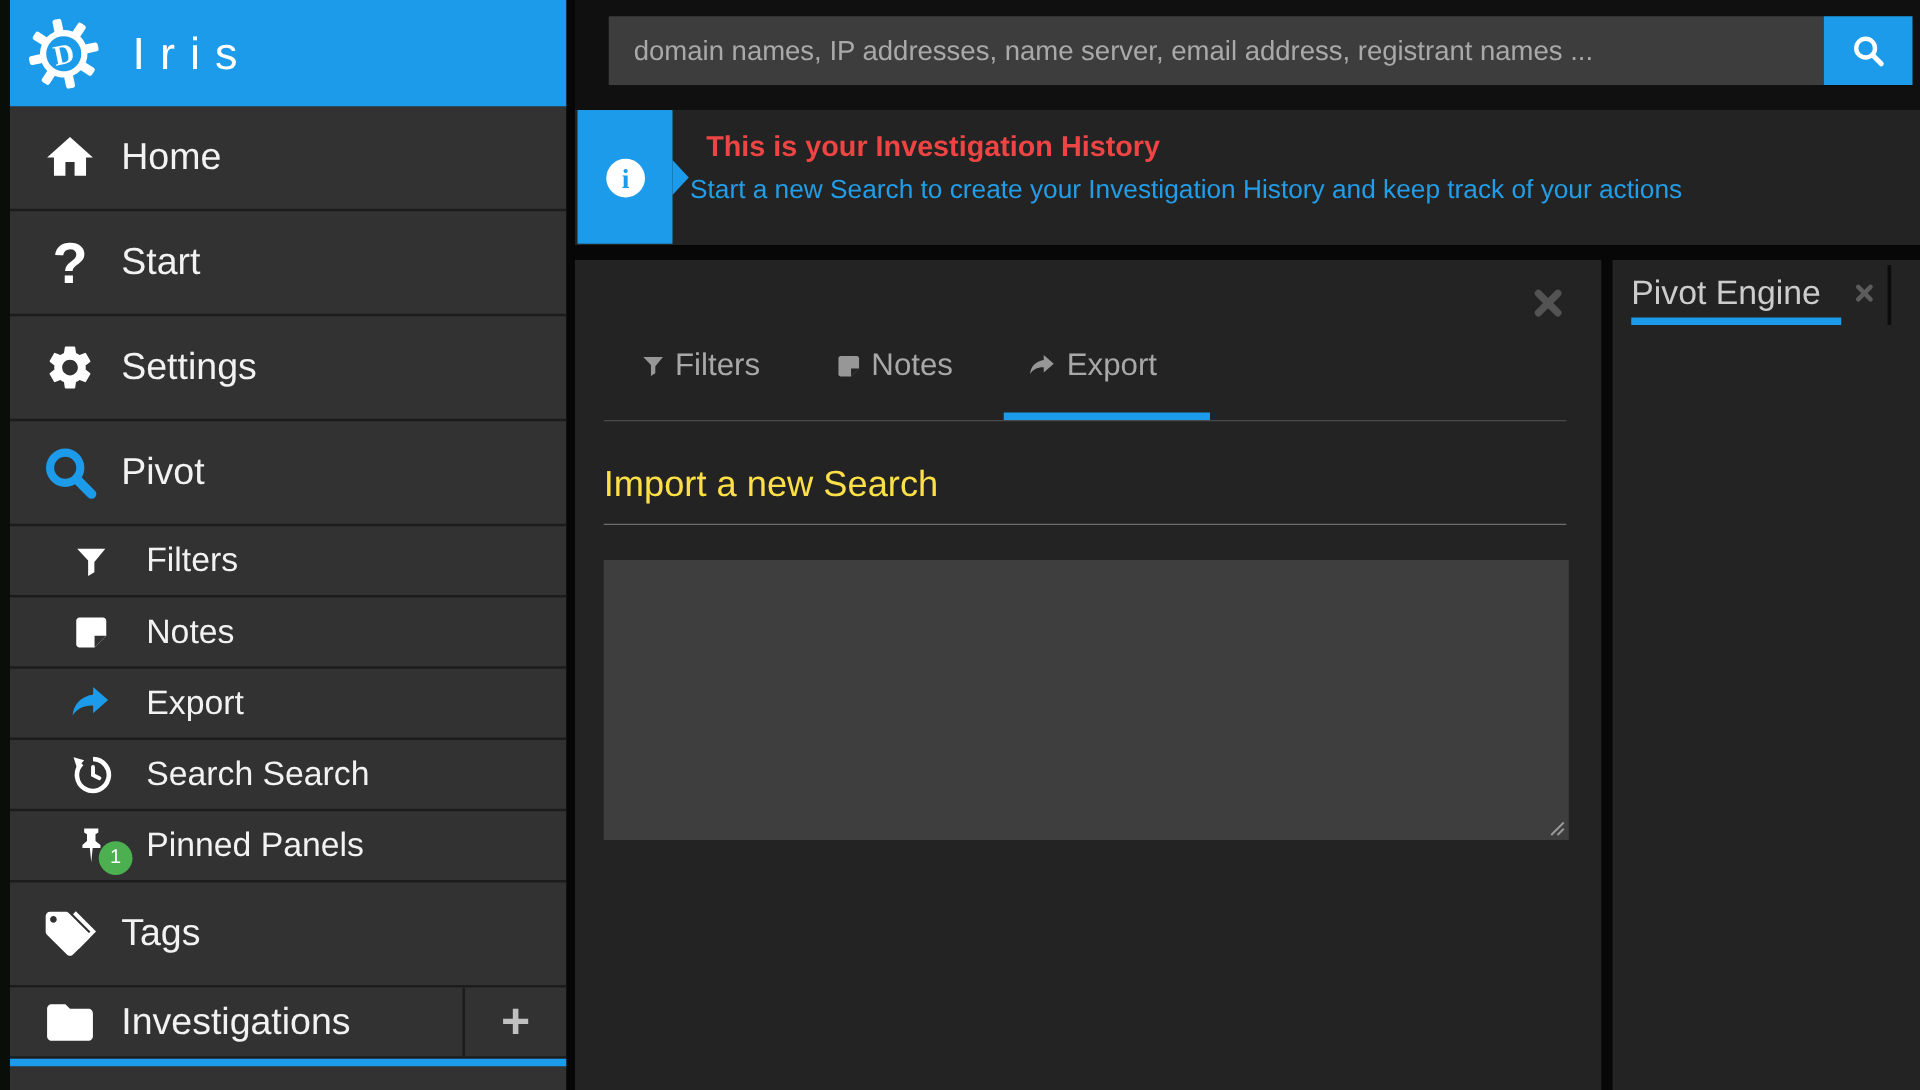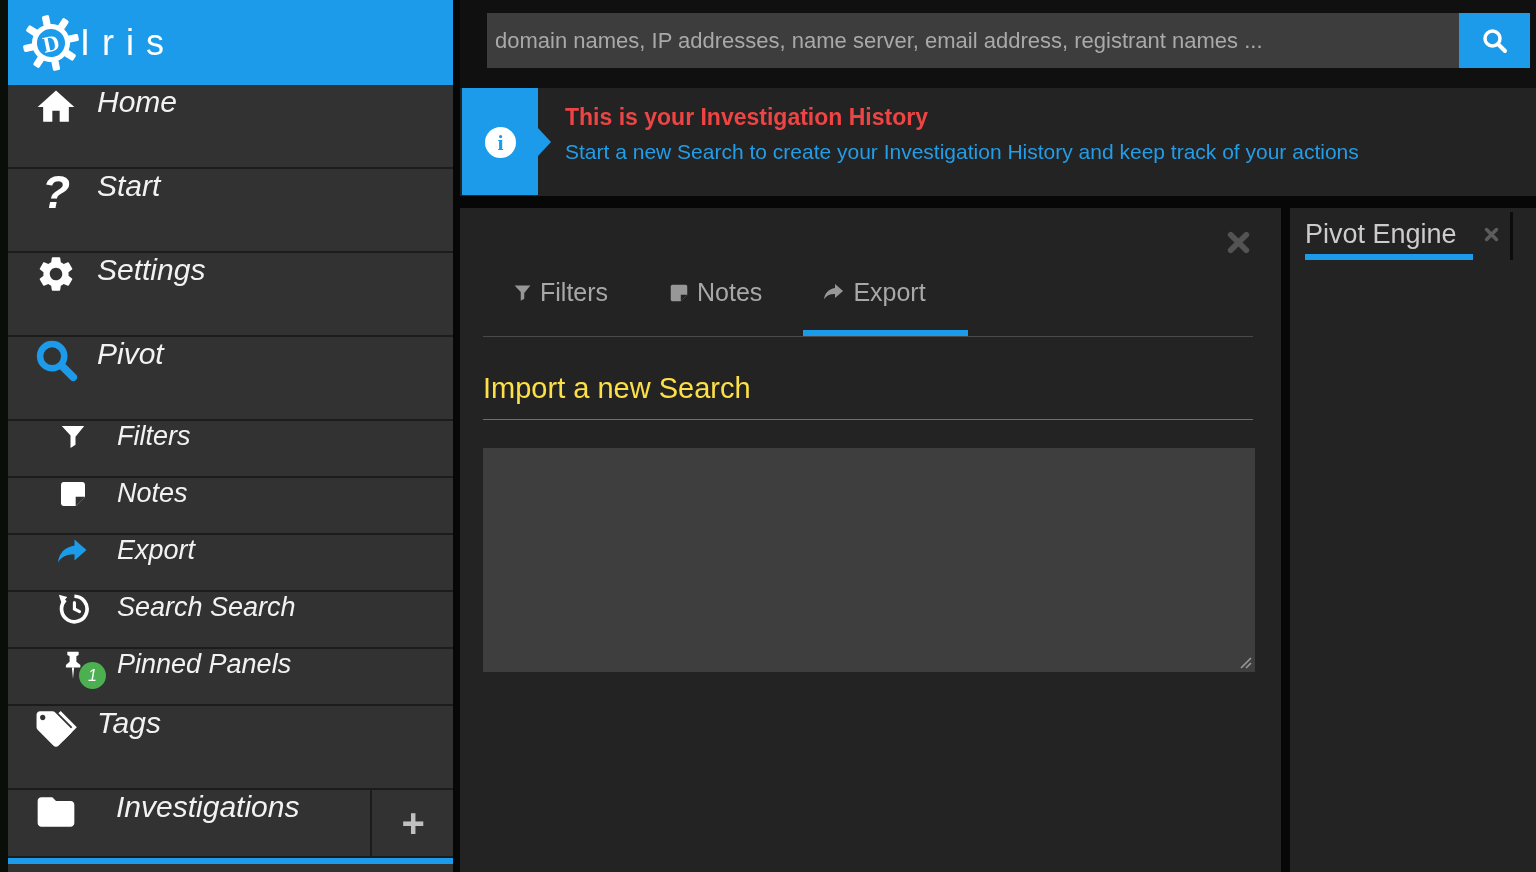--- a/index.html
+++ b/index.html
@@ -7,48 +7,48 @@
   body{font-family:"Liberation Sans","DejaVu Sans",sans-serif;}
   #screen{position:relative;width:1536px;height:872px;overflow:hidden;background:#070707;}
 
   
   .left-strip{position:absolute;left:0;top:0;width:8px;height:872px;background:#0a0e09;}
 
   
   .sidebar{position:absolute;left:8px;top:0;width:445px;height:872px;background:#323232;display:flex;flex-direction:column;}
   .side-header{height:85px;background:#1B9BE9;display:flex;align-items:center;padding-left:14px;flex:0 0 auto;cursor:pointer;}
   .logo-gear{transform:rotate(-12deg);}
-  .logo-title{color:#fff;font-size:36px;font-weight:400;letter-spacing:12px;margin-left:0;}
-
-  .side-item{display:flex;align-items:flex-start;border-bottom:2px solid #1c1c1c;flex:0 0 auto;cursor:pointer;font-style:italic;}
+  .logo-title{color:#fff;font-size:36px;font-weight:400;letter-spacing:12px;margin-left:26px;}
+
+  .side-item{display:flex;align-items:center;border-bottom:2px solid #1c1c1c;flex:0 0 auto;cursor:pointer;}
   .side-item.main{height:84px;}
   .side-item.sub{height:57px;}
   .side-item.main .icon-box{width:52px;margin-left:22px;display:flex;justify-content:center;align-items:center;}
   .side-item.sub .icon-box{width:36px;margin-left:47px;display:flex;justify-content:center;align-items:center;}
   .side-item.main .side-label{margin-left:15px;font-size:30px;color:#f2f2f2;}
   .side-item.sub .side-label{margin-left:26px;font-size:27px;color:#f2f2f2;}
   .help-glyph{font-size:46px;font-weight:700;color:#fff;line-height:1;}
   .icon-rel{position:relative;display:flex;}
   .badge{position:absolute;right:-16px;bottom:-6px;width:27px;height:27px;border-radius:50%;background:#4CAF50;color:#fff;font-size:16px;display:flex;align-items:center;justify-content:center;}
   .inv-add{margin-left:auto;width:83px;align-self:stretch;border-left:2px solid #1c1c1c;display:flex;align-items:center;justify-content:center;font-size:40px;color:#c0c0c0;font-weight:700;cursor:pointer;}
   .active-strip{height:6px;background:#1B9BE9;flex:0 0 auto;cursor:pointer;}
 
   
   .topbar{position:absolute;left:460px;top:0;width:1076px;height:88px;background:#101010;}
-  .search-input{position:absolute;left:27px;top:13px;width:972px;height:55px;background:#3d3d3d;border:none;outline:none;color:#86efac;font-size:22px;padding:0 8px;font-family:"Liberation Sans","DejaVu Sans",sans-serif;}
+  .search-input{position:absolute;left:27px;top:13px;width:972px;height:55px;background:#3d3d3d;border:none;outline:none;color:#86efac;font-size:22px;padding:0 20px;font-family:"Liberation Sans","DejaVu Sans",sans-serif;}
   .search-input::placeholder{color:#a9a9a9;opacity:1;}
   .search-btn{position:absolute;left:999px;top:13px;width:71px;height:55px;background:#1B9BE9;border:none;display:flex;align-items:center;justify-content:center;cursor:pointer;}
 
   
   .banner{position:absolute;left:460px;top:88px;width:1076px;height:108px;background:#232323;}
   .banner-square{position:absolute;left:2px;top:0;width:76px;height:107px;background:#1B9BE9;}
   .banner-pointer{position:absolute;left:78px;top:40px;width:0;height:0;border-top:14px solid transparent;border-bottom:14px solid transparent;border-left:13px solid #1B9BE9;}
   .info-circle{position:absolute;left:23px;top:39px;width:31px;height:31px;border-radius:50%;background:#fff;color:#1B9BE9;display:flex;align-items:center;justify-content:center;font-family:"Liberation Serif","DejaVu Serif",serif;font-weight:700;font-size:22px;}
   .banner-title{position:absolute;left:105px;top:16px;font-size:23px;font-weight:700;color:#ef4444;}
-  .banner-subtitle{position:absolute;left:105px;top:52px;font-size:21px;font-weight:400;color:#229DE8;}
+  .banner-subtitle{position:absolute;left:92px;top:52px;font-size:21px;font-weight:400;color:#229DE8;}
 
   
   .history-panel{position:absolute;left:460px;top:208px;width:821px;height:664px;background:#232323;}
   .panel-close{position:absolute;right:30px;top:22px;cursor:pointer;}
   .tabs-row{position:absolute;left:52px;top:70px;display:flex;gap:60px;}
   .tab{display:flex;align-items:center;gap:7px;cursor:pointer;}
   .tab-label{font-size:25px;color:#a8a8a8;}
   .tab-underline{position:absolute;left:343px;top:122px;width:165px;height:6px;background:#1B9BE9;}
   .tabs-divider{position:absolute;left:23px;top:128px;width:770px;height:1px;background:#4a4a4a;}
   .import-heading{position:absolute;left:23px;top:164px;font-size:29px;color:#fde047;}
@@ -181,21 +181,21 @@
     <div class="side-item main">
       <span class="icon-box">
         <svg width="46" height="46" viewBox="0 0 26 24">
           <path d="M21.41 11.58l-9-9C12.05 2.22 11.55 2 11 2H4c-1.1 0-2 .9-2 2v7c0 .55.22 1.05.59 1.42l9 9c.36.36.86.58 1.41.58.55 0 1.05-.22 1.41-.59l7-7c.37-.36.59-.86.59-1.41 0-.55-.23-1.06-.59-1.42zM5.5 7C4.67 7 4 6.33 4 5.5S4.67 4 5.5 4 7 4.67 7 5.5 6.33 7 5.5 7z" fill="#fff"></path>
           <path d="M15 2.5l8.5 8.5-7 7" fill="none" stroke="#fff" stroke-width="1.8"></path>
         </svg>
       </span>
       <span class="side-label">Tags</span>
     </div>
 
-    <div class="side-item main" style="height:68px;gap:19px;">
+    <div class="side-item main" style="height:57px;">
       <span class="icon-box">
         <svg width="44" height="44" viewBox="0 0 24 24">
             <path d="M10 4H4c-1.1 0-2 .9-2 2v12c0 1.1.9 2 2 2h16c1.1 0 2-.9 2-2V8c0-1.1-.9-2-2-2h-8l-2-2z" fill="#fff"></path>
           </svg>
       </span>
       <span class="side-label">Investigations</span>
       <span class="inv-add">+</span>
     </div>
 
     <div class="active-strip"></div>

